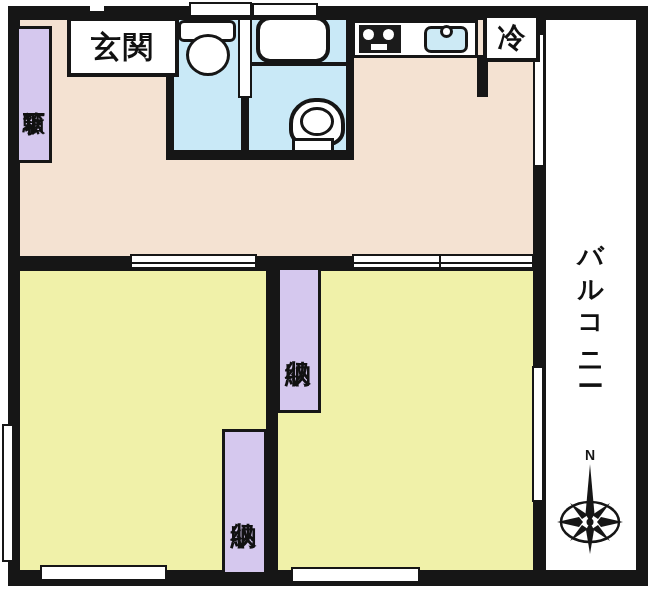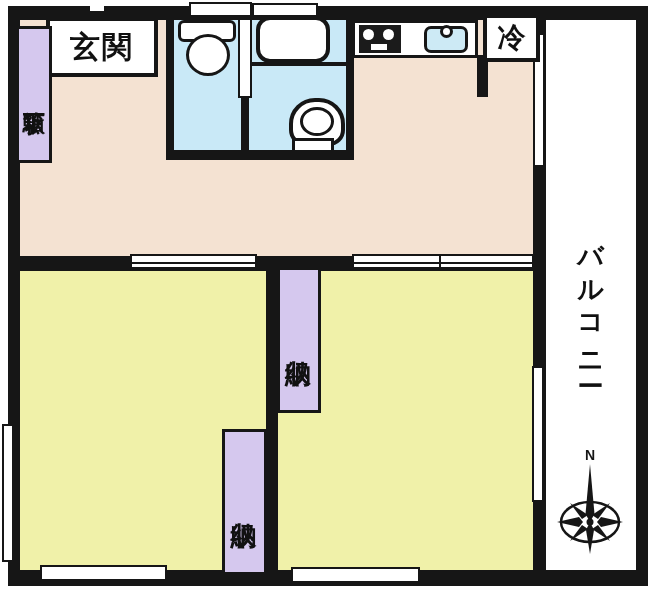--- a/index.html
+++ b/index.html
@@ -77,21 +77,21 @@
   <div class="abs window" style="left:291px;top:567px;width:129px;height:16px;"></div>
 
   <div class="abs slide-door" style="left:130px;top:254px;width:127px;height:15px;">
     <div class="midline"></div>
   </div>
   <div class="abs slide-door" style="left:352px;top:254px;width:182px;height:15px;">
     <div class="midline"></div>
     <div class="split" style="left:85px;"></div>
   </div>
 
-  <div class="abs white-box label" style="left:46px;top:17px;width:112px;height:60px;border-width:4px;font-size:30px;letter-spacing:2px;">
+  <div class="abs white-box label" style="left:67px;top:17px;width:112px;height:60px;border-width:4px;font-size:30px;letter-spacing:2px;">
     <span>玄関</span>
   </div>
 
   <div class="abs lavender label" style="left:16px;top:26px;width:36px;height:137px;font-size:22px;">
     <span class="vtext">下駄箱</span>
   </div>
 
   <div class="abs white-box label" style="left:483px;top:14px;width:57px;height:48px;border-width:4px;font-size:28px;">
     <span>冷</span>
   </div>

